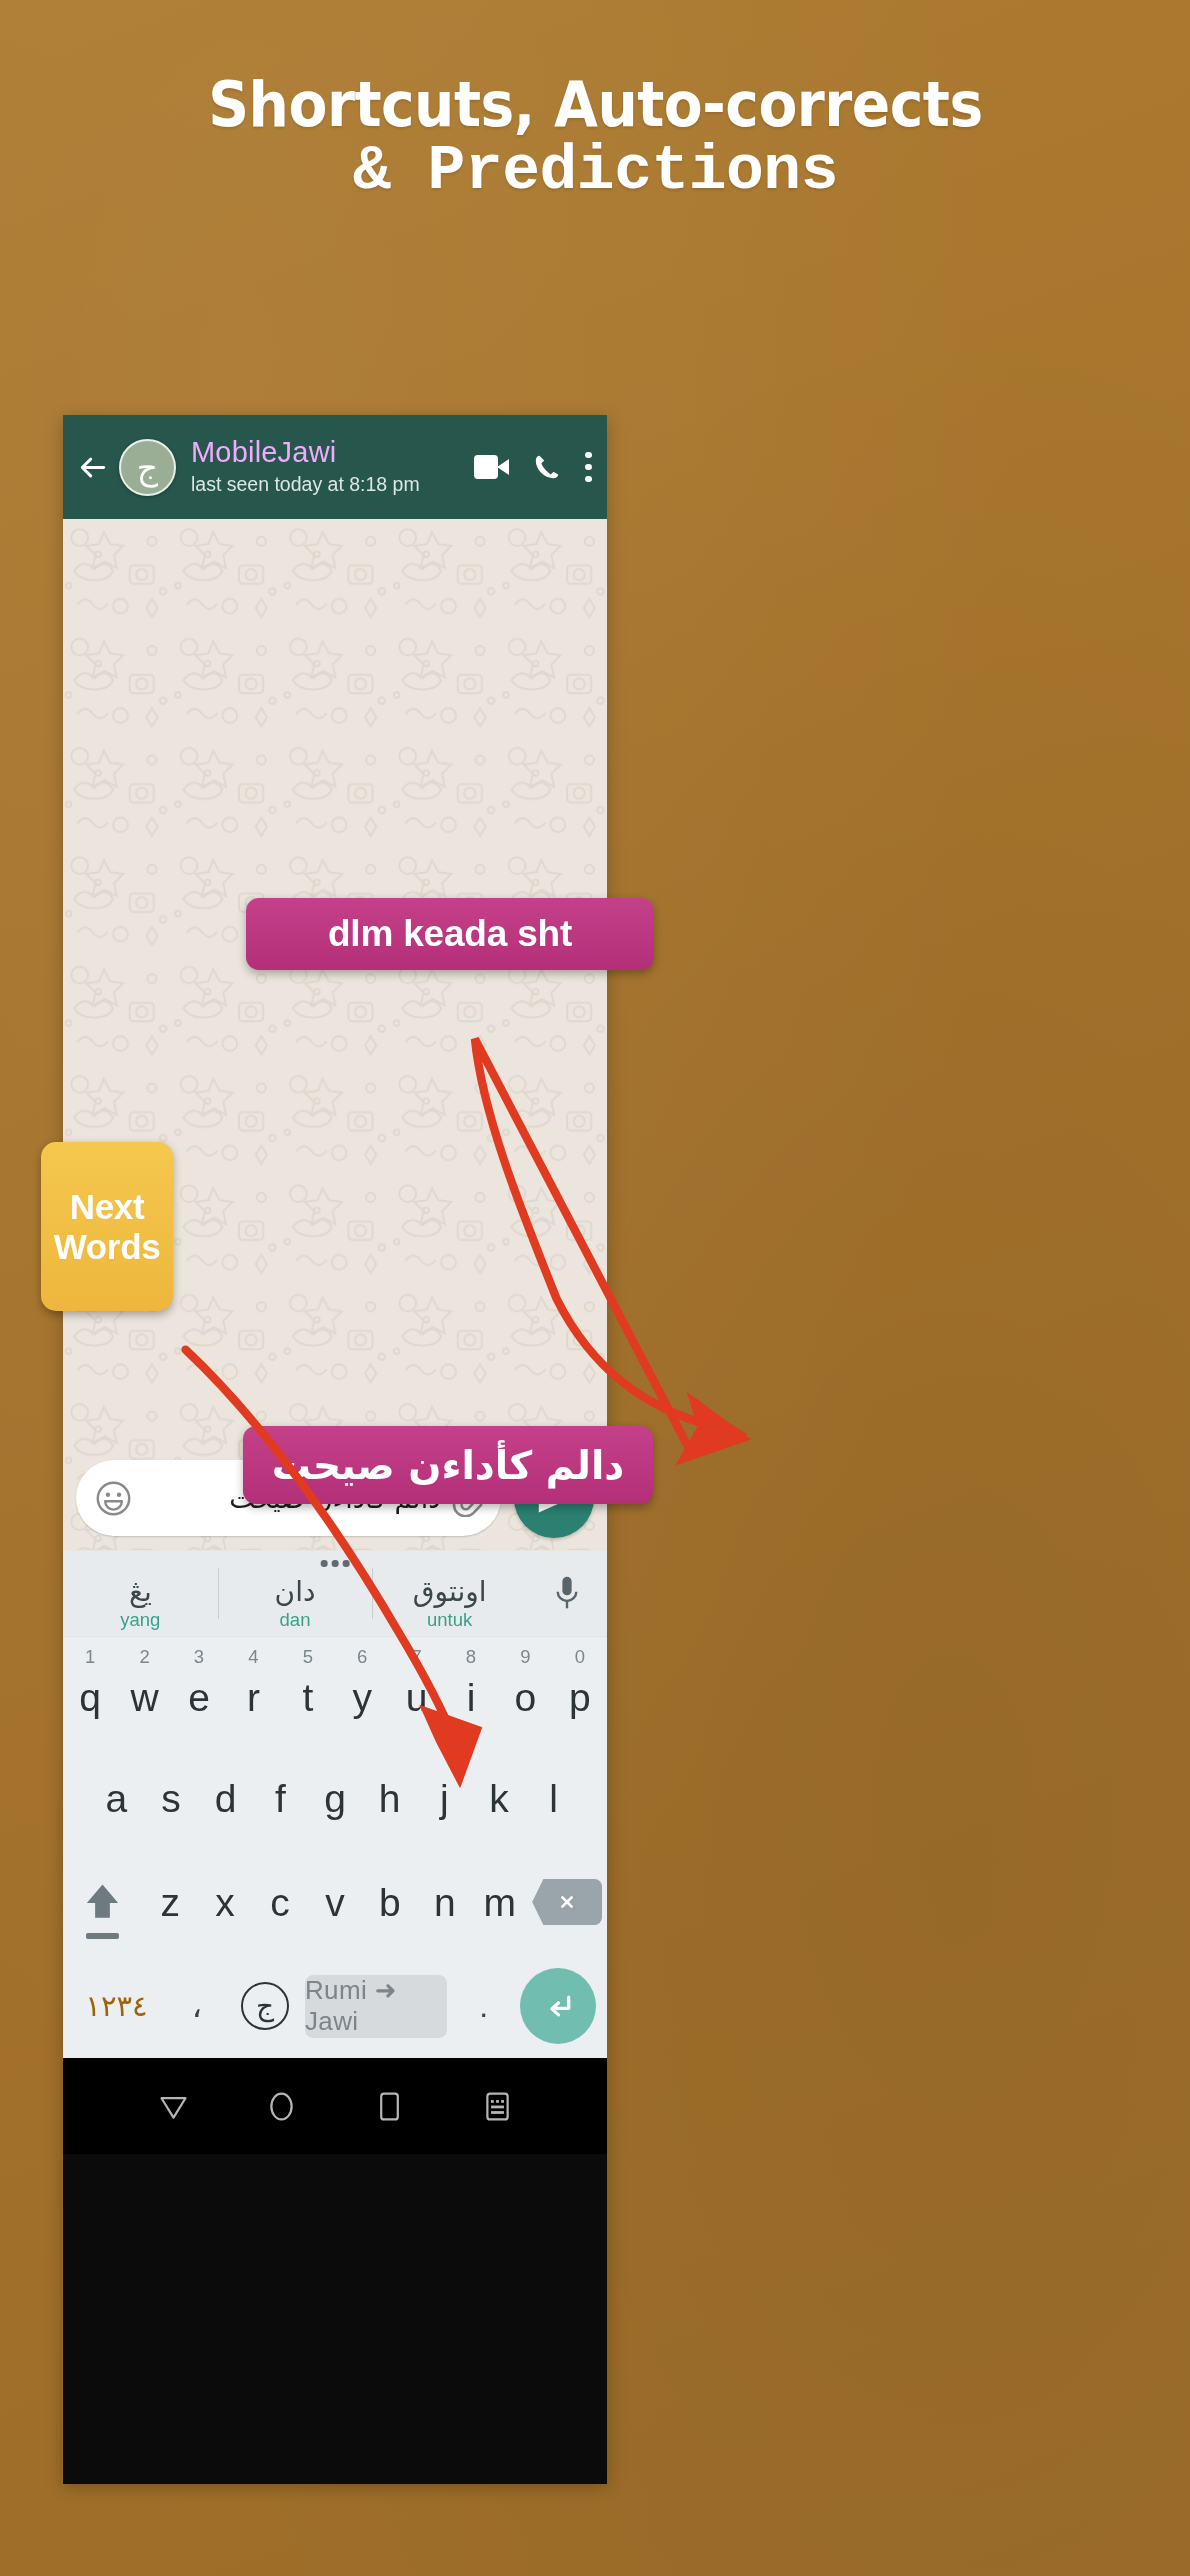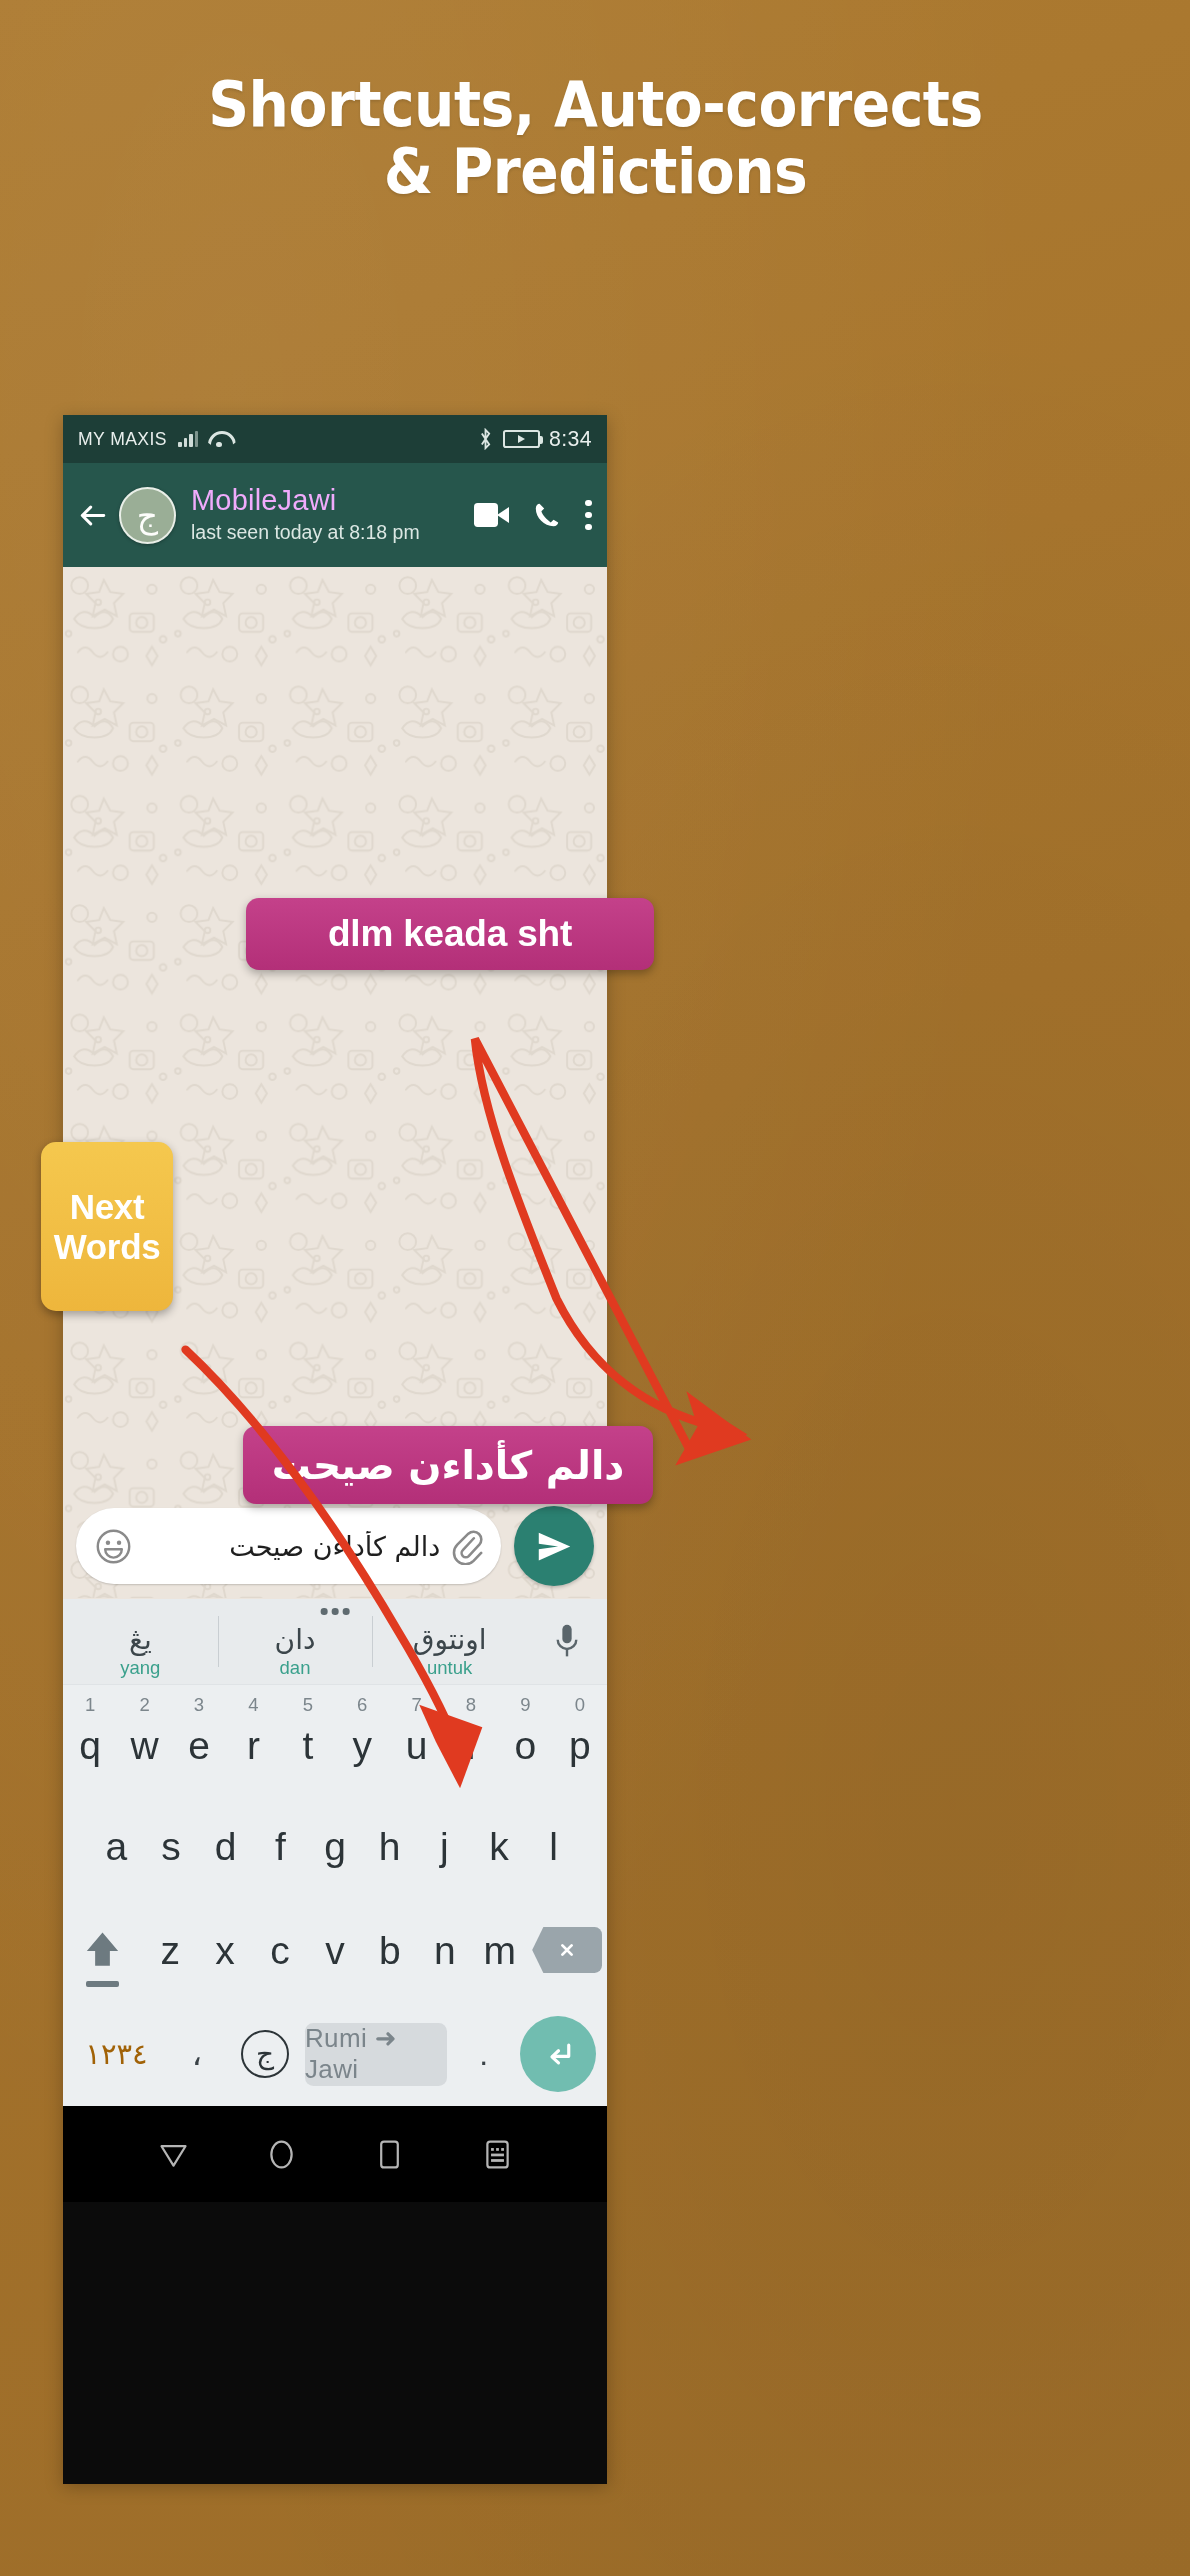--- a/index.html
+++ b/index.html
@@ -23,21 +23,21 @@
     left: 0; right: 0; top: 72px;
     text-align: center;
     color: #ffffff;
     font-family: "Liberation Sans Narrow", "DejaVu Sans Condensed", "Liberation Sans", sans-serif;
     font-weight: bold;
     font-size: 63px;
     line-height: 1.06;
     letter-spacing: -0.5px;
     text-shadow: 0 1.9px 2.8px rgba(0,0,0,.12);
   }
-  .headline .l2 { display:block; }
+  .headline .l2 { display:block;font-family:Liberation Mono, monospace; }
 
   
   .phone {
     position: absolute;
     left: 63px; top: 415px;
     width: 544px; height: 2069px;
     background: #0b0b0b;
     overflow: hidden;
     box-shadow: 0 3.7px 16.7px rgba(0,0,0,.25);
   }
@@ -254,38 +254,20 @@
 </head>
 <body>
 
 <div class="headline">
   <span>Shortcuts, Auto-corrects</span>
   <span class="l2">&amp; Predictions</span>
 </div>
 
 <div class="phone">
 
-  <div class="statusbar">
-    <span class="sb-carrier">MY MAXIS</span>
-    <span class="sig">
-        <i></i>
-        <i></i>
-        <i></i>
-        <i></i>
-      </span>
-    <span class="wifi"></span>
-    <span class="sb-spacer"></span>
-    <svg class="bt" viewBox="0 0 14 24">
-      <path d="M3 6 L11 18 L7 22 L7 2 L11 6 L3 18" fill="none" stroke="#dbe6e2" stroke-width="2"></path>
-    </svg>
-    <span class="batt">
-        <span></span>
-      </span>
-    <span class="sb-time">8:34</span>
-  </div>
 
   <div class="wa-header">
     <svg class="back-arrow" viewBox="0 0 46 46">
       <path d="M34 23 H11 M20 14 L11 23 L20 32" fill="none" stroke="#fff" stroke-width="3.2" stroke-linecap="round" stroke-linejoin="round"></path>
     </svg>
     <div class="avatar">
       <span>ج</span>
     </div>
     <div class="wa-title">
       <div class="wa-name">MobileJawi</div>

